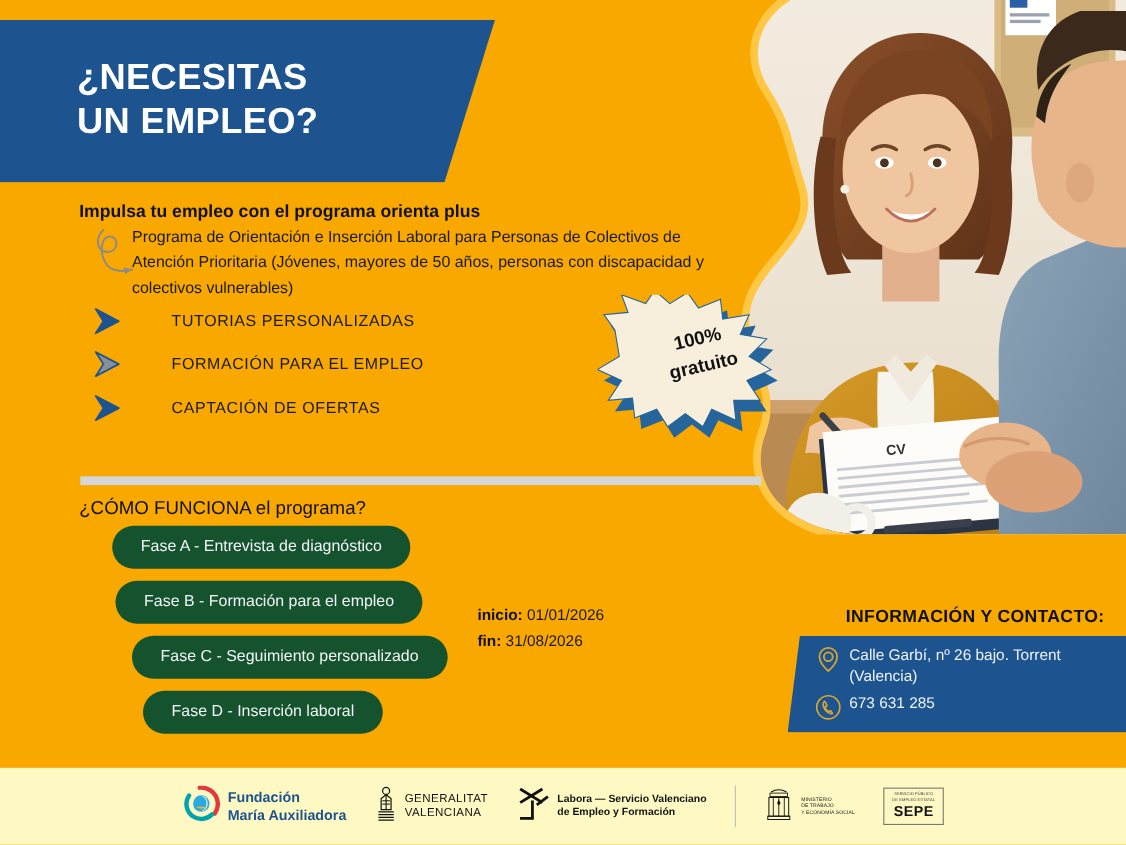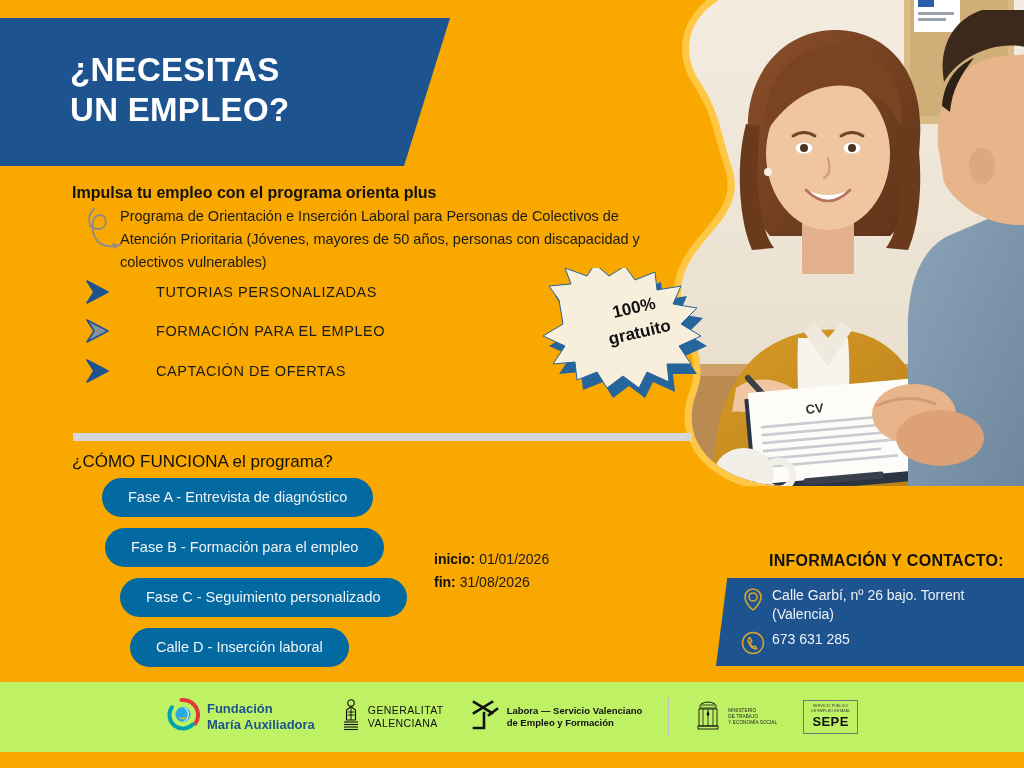--- a/index.html
+++ b/index.html
@@ -122,21 +122,21 @@
     font-size: 17px;
     font-weight: normal;
     color: #111111;
     z-index: 3;
   }
 
   .phases { position: absolute; left: 0; top: 478px; z-index: 3; }
   .phase-pill {
     position: relative;
     display: inline-block;
-    background: #0369a1;
+    background: #14532d;
     color: #f2f4f7;
     border-radius: 30px;
     font-size: 14.5px;
     padding: 11px 26px 12px 26px;
     margin-bottom: 11px;
     white-space: nowrap;
   }
   .phase-wrap { display: block; }
 
   .dates {
@@ -212,24 +212,24 @@
     color: #111111;
     line-height: 1.45;
     z-index: 5;
     white-space: pre-line;
   }
 
   
   .footer {
     position: absolute;
     left: 0;
-    bottom: 16px;
+    bottom: 0;
     width: 1024px;
     height: 70px;
-    background: #bef264;
+    background: #fef9c3;
     display: flex;
     align-items: center;
     justify-content: center;
     gap: 26px;
     z-index: 6;
   }
   .logo-unit { display: flex; align-items: center; gap: 7px; }
   .logo-fma-text {
     font-size: 13px;
     font-weight: bold;
@@ -461,21 +461,21 @@
     <div class="phase-wrap" style="padding-left:102px;">
       <div class="phase-pill">Fase A - Entrevista de diagnóstico</div>
     </div>
     <div class="phase-wrap" style="padding-left:105px;">
       <div class="phase-pill">Fase B - Formación para el empleo</div>
     </div>
     <div class="phase-wrap" style="padding-left:120px;">
       <div class="phase-pill">Fase C - Seguimiento personalizado</div>
     </div>
     <div class="phase-wrap" style="padding-left:130px;">
-      <div class="phase-pill">Calle D - Inserción laboral</div>
+      <div class="phase-pill">Fase D - Inserción laboral</div>
     </div>
   </div>
 
   <div class="dates">
     <div>
       <b>inicio:</b>
       <span>01/01/2026</span>
     </div>
     <div>
       <b>fin:</b>

